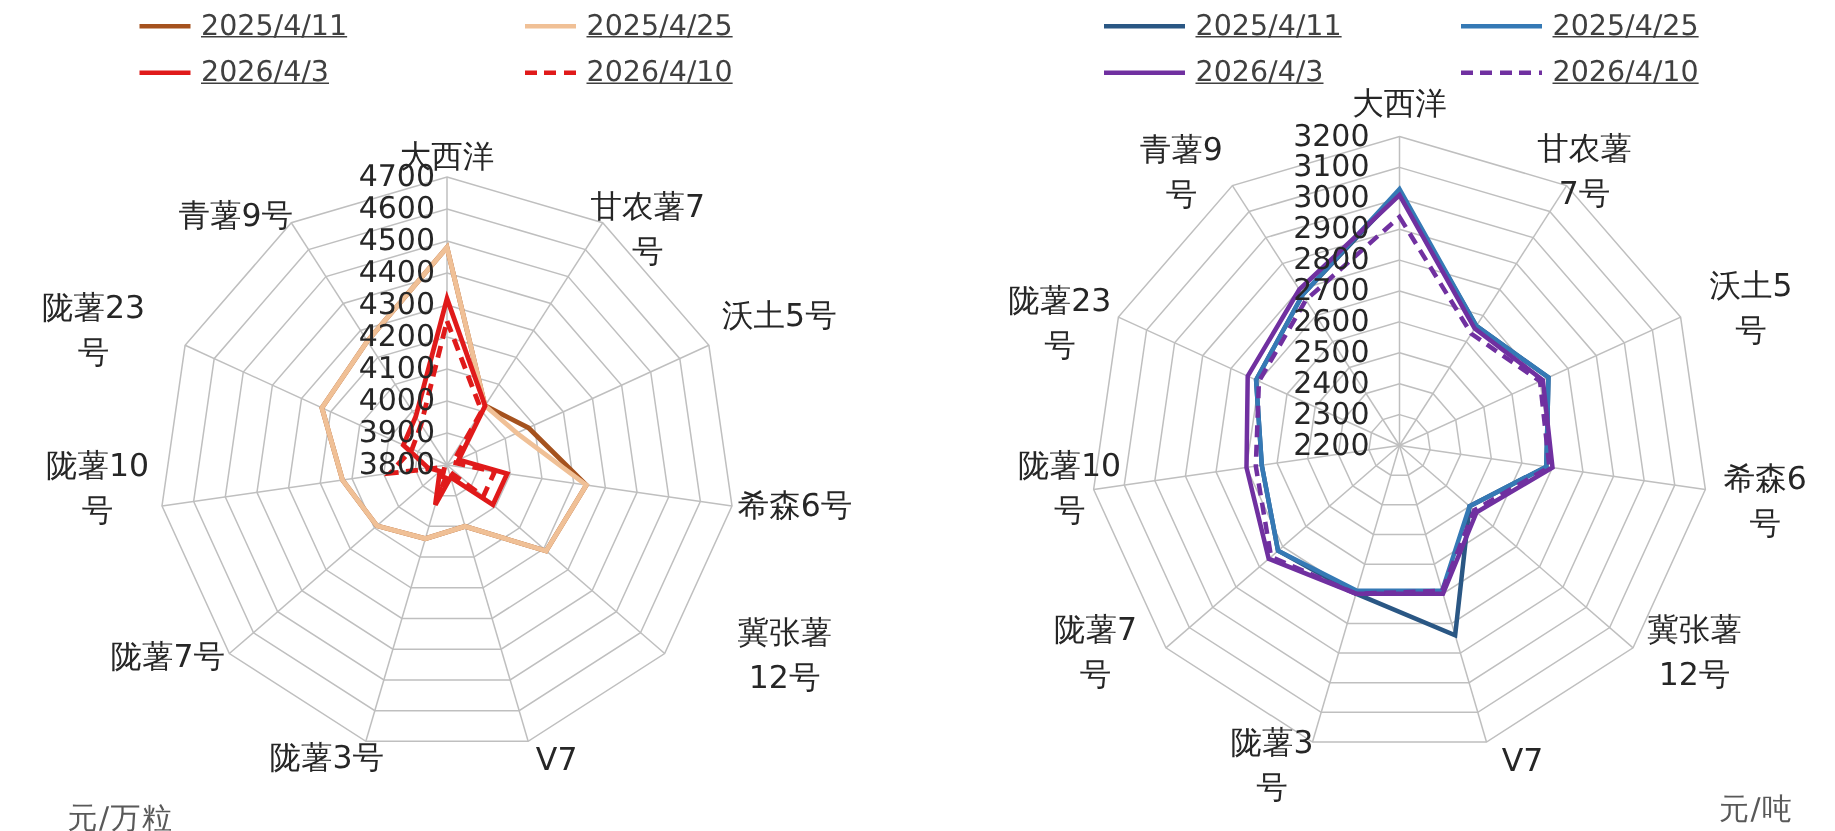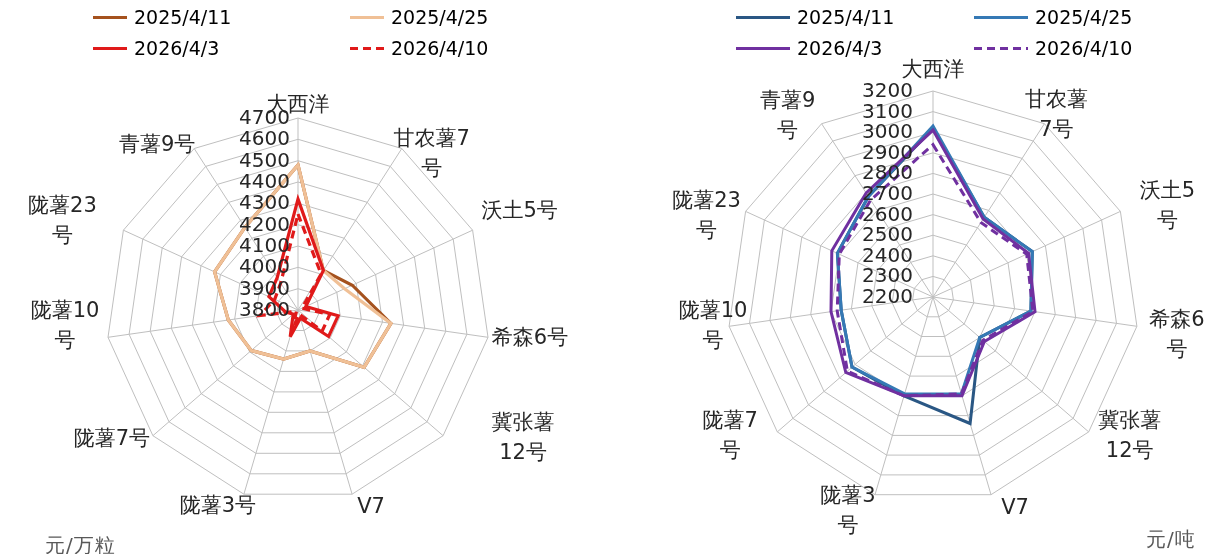--- a/index.html
+++ b/index.html
@@ -4,21 +4,21 @@
 <style>
   html,body{margin:0;padding:0;background:#ffffff;}
   #app{position:relative;width:1223px;height:554px;background:#fff;overflow:hidden;
        font-family:"DejaVu Sans","Liberation Sans",sans-serif;}
   svg{position:absolute;left:0;top:0;}
   svg text.tick{font-size:20px;fill:#262626;font-family:"DejaVu Sans","Liberation Sans",sans-serif;}
   svg text.cat{font-size:21px;fill:#262626;font-family:"DejaVu Sans","Liberation Sans",sans-serif;}
   .legend{position:absolute;top:2px;display:grid;grid-auto-rows:31px;align-items:center;}
   .legend-item{display:flex;align-items:center;height:31px;}
   .sw{height:3px;margin-right:7px;flex:0 0 auto;}
-  .legend-label{font-size:19px;color:#000000;line-height:1;}
+  .legend-label{font-size:19px;color:#404040;line-height:1;text-decoration:underline;}
   .unit{position:absolute;font-size:20px;color:#595959;letter-spacing:1px;}
 </style>
 </head>
 <body>
 
 <div id="app">
   <svg id="canvas" width="1223" height="554" viewBox="0 0 1223 554">
       <polygon points="298.0,288.7 309.5,292.1 317.4,301.1 319.1,313.0 314.1,324.0 304.0,330.5 292.0,330.5 281.9,324.0 276.9,313.0 278.6,301.1 286.5,292.1" fill="none" stroke="#BFBFBF" stroke-width="1"></polygon>
       <polygon points="298.0,267.3 321.1,274.1 336.8,292.3 340.2,316.1 330.2,337.9 310.0,350.9 286.0,350.9 265.8,337.9 255.8,316.1 259.2,292.3 274.9,274.1" fill="none" stroke="#BFBFBF" stroke-width="1"></polygon>
       <polygon points="298.0,246.0 332.6,256.2 356.2,283.4 361.3,319.1 346.4,351.9 316.0,371.4 280.0,371.4 249.6,351.9 234.7,319.1 239.8,283.4 263.4,256.2" fill="none" stroke="#BFBFBF" stroke-width="1"></polygon>

